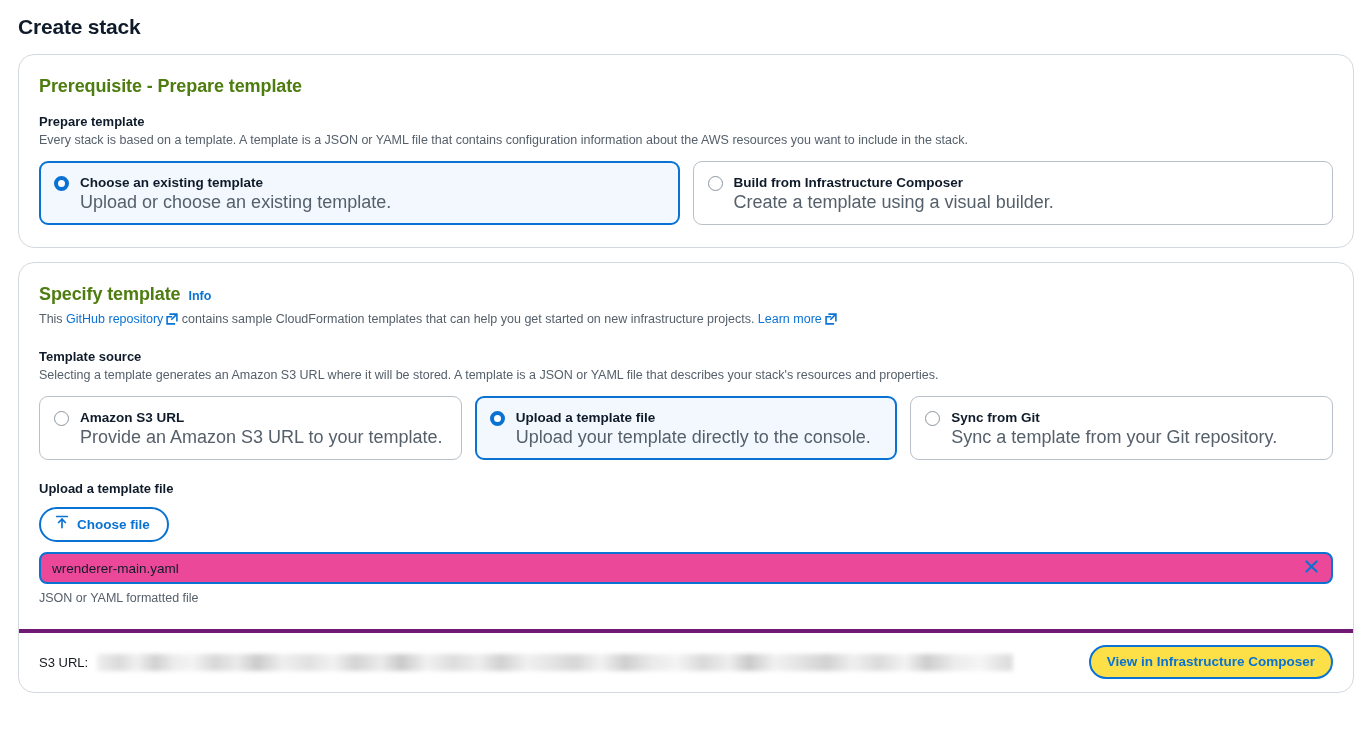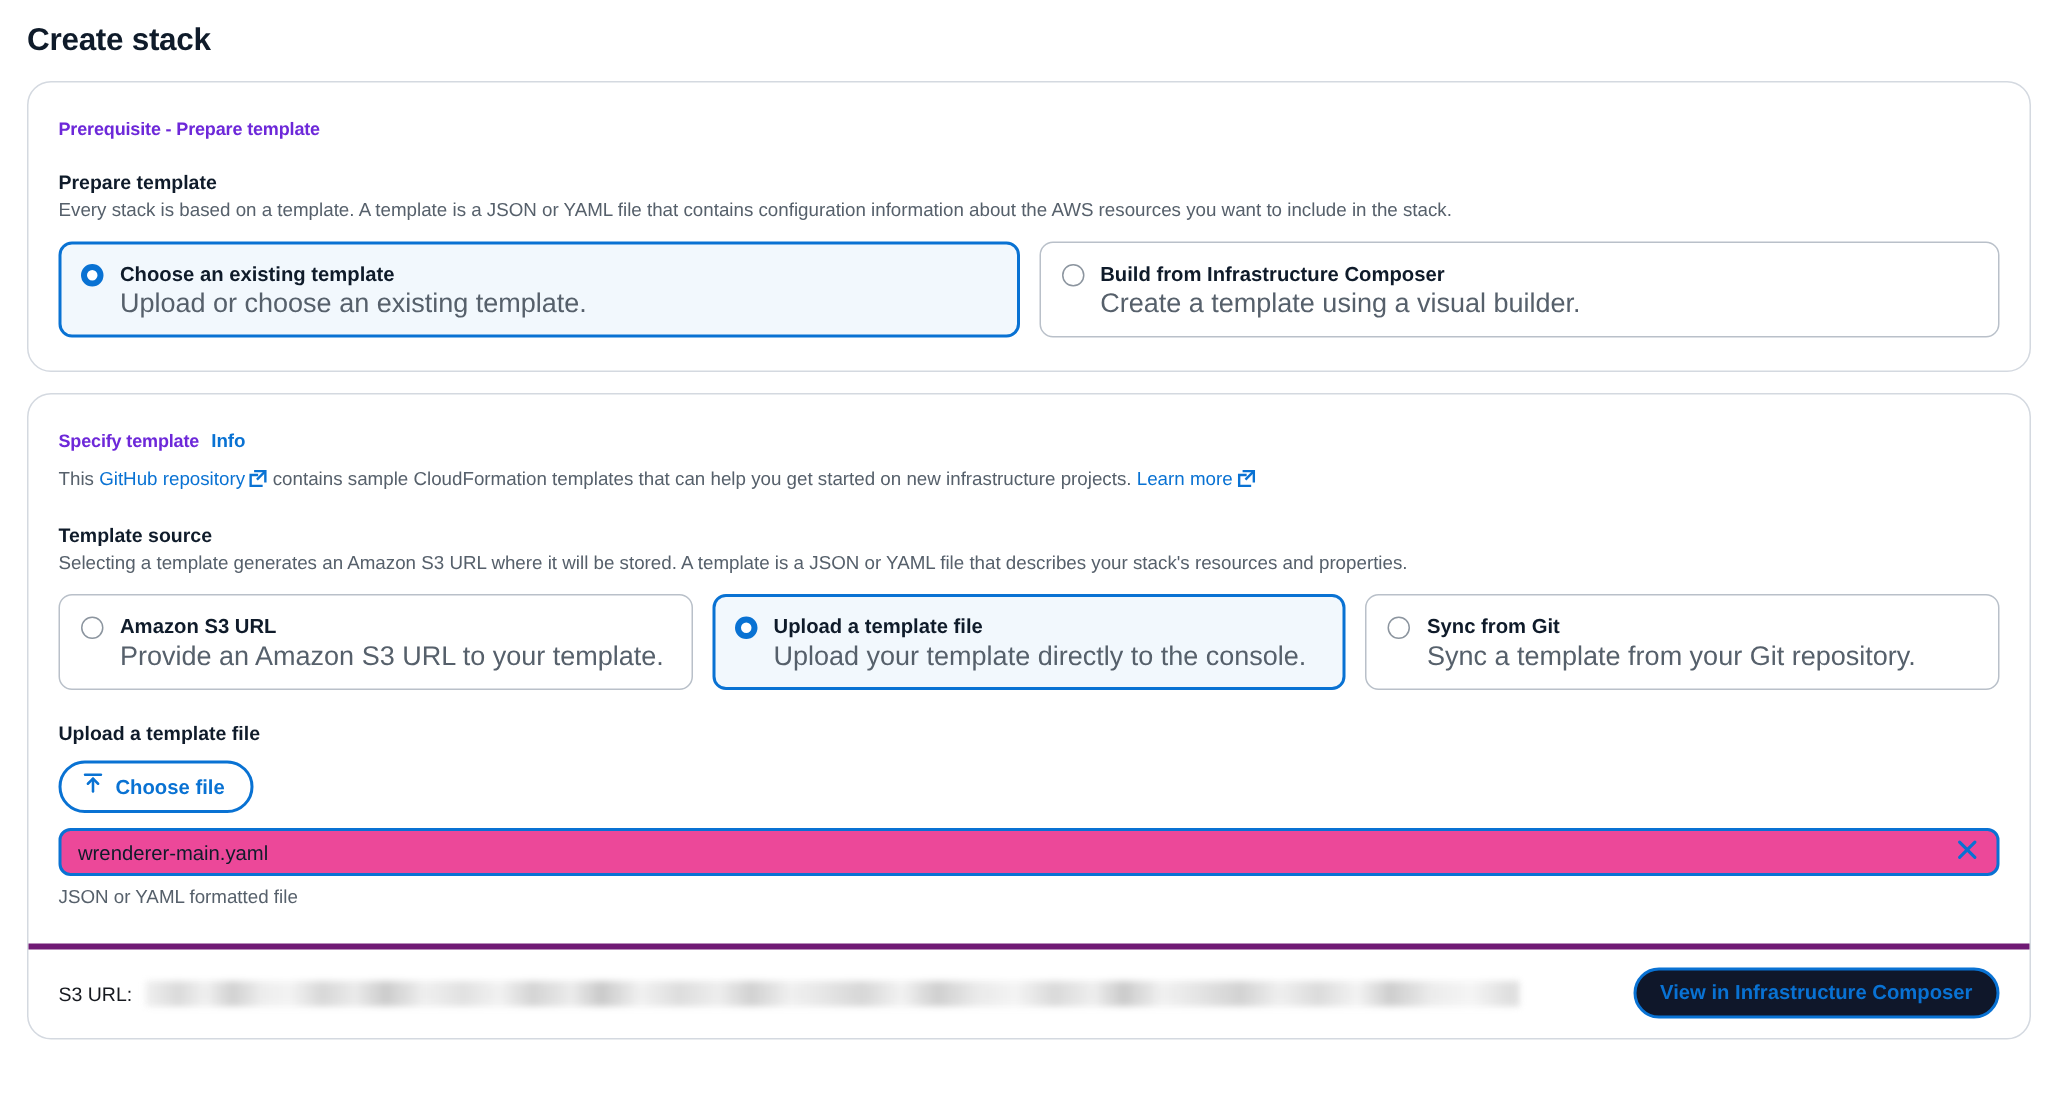--- a/index.html
+++ b/index.html
@@ -33,23 +33,23 @@
   
   .card {
     background: #ffffff;
     border: 1px solid #d4d9e0;
     border-radius: 16px;
     margin-top: 14px;
   }
   .card-body { padding: 20px 20px 22px 20px; }
 
   .card-title {
-    font-size: 12px;
-    font-weight: bold;
-    color: #6d28d9;
+    font-size: 18px;
+    font-weight: bold;
+    color: #4d7c0f;
     line-height: 22px;
     letter-spacing: -0.1px;
   }
   .card-title-row {
     display: flex;
     align-items: baseline;
     gap: 8px;
   }
 
   .muted {
@@ -237,21 +237,21 @@
         #f4f4f4 580px, #d8d8d8 606px, #eeeeee 632px, #c8c8c8 652px, #f1f1f1 678px,
         #e2e2e2 704px, #d0d0d0 730px, #efefef 756px, #dadada 782px, #f3f3f3 808px,
         #cbcbcb 830px, #ececec 858px, #f5f5f5 884px, #dedede 908px);
     filter: blur(2.2px);
     opacity: 0.95;
   }
 
   .btn-outline-blue {
     border: 2px solid #0972d3;
     color: #0972d3;
-    background: #0f172a;
+    background: #fde047;
     border-radius: 20px;
     padding: 6px 16px;
     font-size: 13.5px;
     font-weight: bold;
     cursor: pointer;
     white-space: nowrap;
     font-family: "Liberation Sans", sans-serif;
     line-height: 18px;
   }
 

